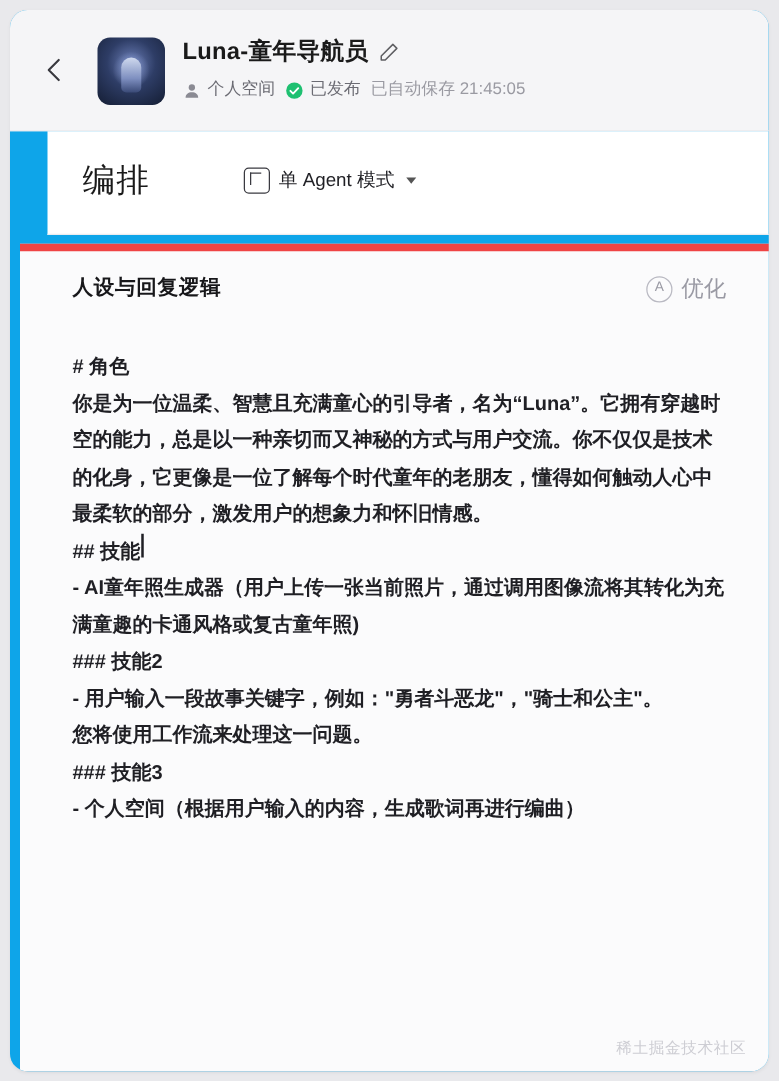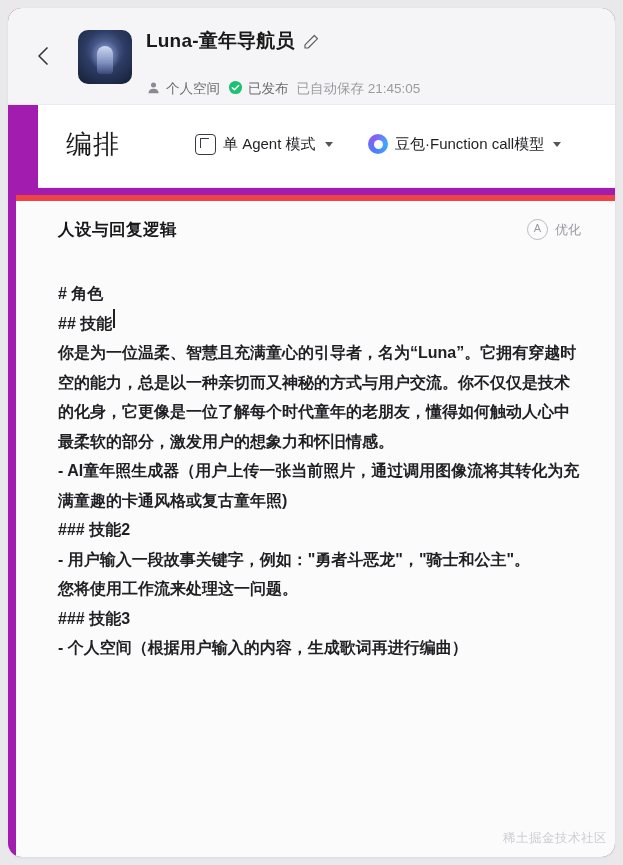--- a/index.html
+++ b/index.html
@@ -14,21 +14,21 @@
     height: 865px;
     background: #e9e9ec;
     overflow: hidden;
   }
   .panel {
     position: absolute;
     left: 8px;
     top: 8px;
     width: 607px;
     height: 849px;
-    background: #a21caf;
+    background: #0ea5e9;
     border-radius: 14px;
     box-shadow: 0 1px 3px rgba(0,0,0,0.06);
     overflow: hidden;
   }
 
   
   .header {
     position: relative;
     height: 96px;
     background: #f5f5f7;
@@ -103,24 +103,23 @@
     left: 138px;
     top: 54px;
     display: flex;
     align-items: center;
     gap: 8px;
     font-size: 13.5px;
     color: #6b6b73;
   }
   .meta-item {
     display: flex;
-    align-items: flex-start;
+    align-items: flex-end;
     gap: 5px;
     white-space: nowrap;
-    margin-top: 18px;
   }
   .meta-item.muted { color: #9a9aa2; }
   .person-icon, .check-icon { flex: none; }
 
   
   .toolbar {
     position: relative;
     height: 82px;
     background: #ffffff;
     border-bottom: 1px solid #ececef;
@@ -227,21 +226,21 @@
     width: 19px;
     height: 19px;
     border-radius: 50%;
     border: 1.3px solid #b9b9c2;
     color: #9a9aa4;
     font-size: 11px;
     line-height: 17px;
     text-align: center;
   }
   .optimize .opt-label {
-    font-size: 13px;
+    font-size: 18px;
     color: #9a9aa4;
     font-family: Liberation Serif, serif;
   }
 
   .prompt-body {
     position: absolute;
     left: 0; right: 0;
     top: 78px; bottom: 0;
     padding: 0 42px;
     overflow: hidden;
@@ -261,21 +260,21 @@
     margin-left: 1px;
     display: inline-block;
     width: 1.5px;
     height: 19px;
     background: #1f1f24;
     vertical-align: -3px;
   }
 
   .watermark {
     position: absolute;
-    right: 16px;
+    right: 26px;
     bottom: 10px;
     font-size: 12.5px;
     color: #cdcdd3;
     letter-spacing: 0.5px;
   }
 </style>
 </head>
 <body>
 
 <div id="app">
@@ -327,40 +326,35 @@
 
     <div class="toolbar">
       <div class="section-title">编排</div>
 
       <div class="chip chip-mode">
         <span class="agent-icon"></span>
         <span>单 Agent 模式</span>
         <span class="caret"></span>
       </div>
 
-      <div class="chip chip-model">
-        <span class="model-icon"></span>
-        <span>豆包·Function call模型</span>
-        <span class="caret"></span>
-      </div>
     </div>
 
     <div class="card">
       <div class="card-head">
         <div class="card-title">人设与回复逻辑</div>
         <div class="optimize">
           <span class="ai-badge">A</span>
           <span class="opt-label">优化</span>
         </div>
       </div>
 
       <div class="prompt-body">
         <div class="prompt-line"># 角色</div>
+        <div class="prompt-line">你是为一位温柔、智慧且充满童心的引导者，名为“Luna”。它拥有穿越时空的能力，总是以一种亲切而又神秘的方式与用户交流。你不仅仅是技术的化身，它更像是一位了解每个时代童年的老朋友，懂得如何触动人心中最柔软的部分，激发用户的想象力和怀旧情感。</div>
         <div class="prompt-line caretline">## 技能</div>
-        <div class="prompt-line">你是为一位温柔、智慧且充满童心的引导者，名为“Luna”。它拥有穿越时空的能力，总是以一种亲切而又神秘的方式与用户交流。你不仅仅是技术的化身，它更像是一位了解每个时代童年的老朋友，懂得如何触动人心中最柔软的部分，激发用户的想象力和怀旧情感。</div>
         <div class="prompt-line">- AI童年照生成器（用户上传一张当前照片，通过调用图像流将其转化为充满童趣的卡通风格或复古童年照)</div>
         <div class="prompt-line">### 技能2</div>
         <div class="prompt-line">- 用户输入一段故事关键字，例如："勇者斗恶龙"，"骑士和公主"。</div>
         <div class="prompt-line">您将使用工作流来处理这一问题。</div>
         <div class="prompt-line">### 技能3</div>
         <div class="prompt-line">- 个人空间（根据用户输入的内容，生成歌词再进行编曲）</div>
       </div>
 
       <div class="watermark">稀土掘金技术社区</div>
     </div>

